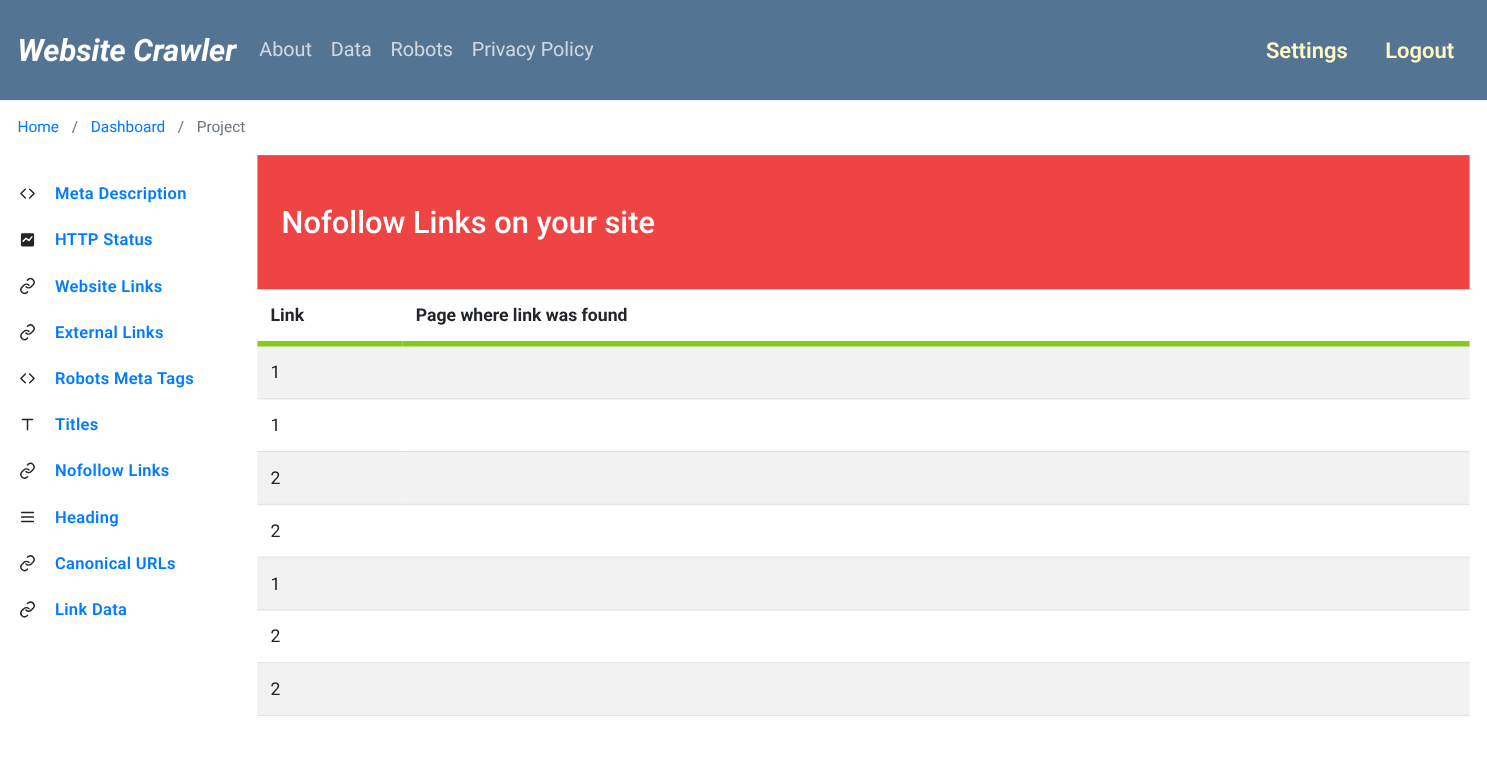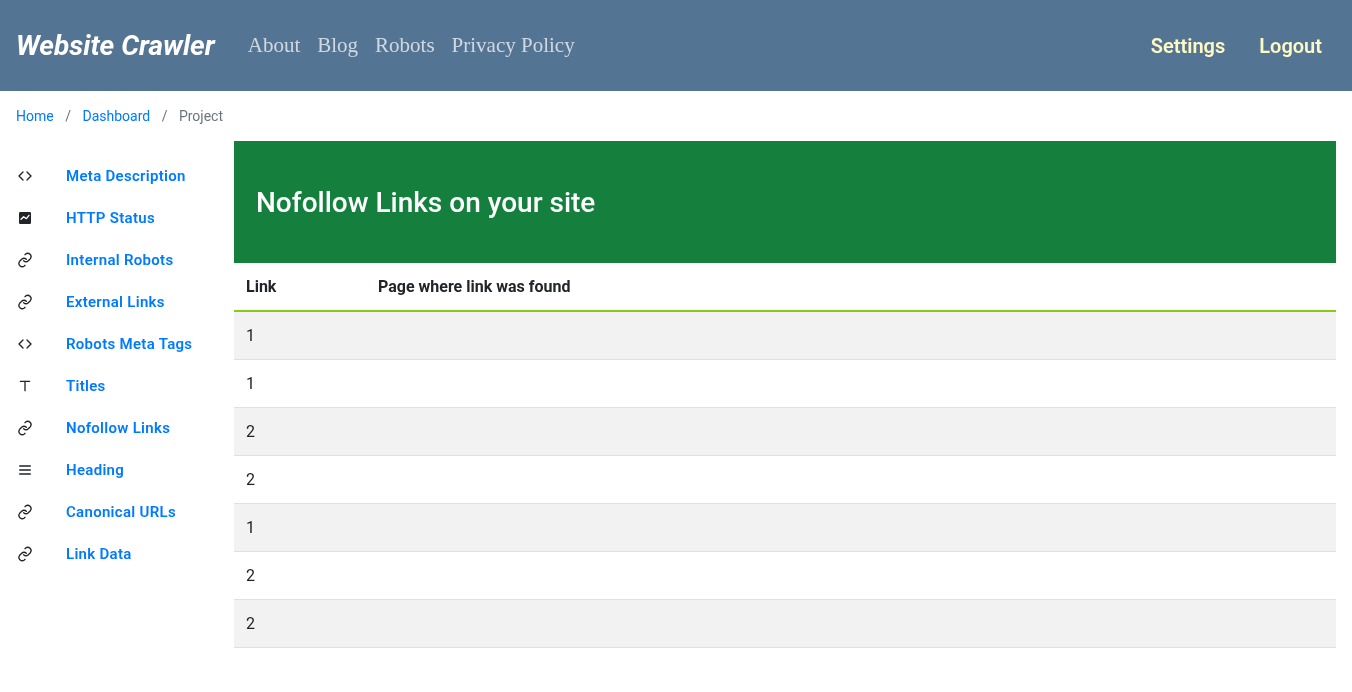--- a/index.html
+++ b/index.html
@@ -17,38 +17,37 @@
       background: #547494;
       height: 91px;
       display: flex;
       align-items: center;
       padding: 0 16px;
       justify-content: space-between;
     }
     .header-left {
       display: flex;
       align-items: center;
-      gap: 33px;
+      gap: 21px;
     }
     .brand {
       font-size: 28px;
       font-style: italic;
       font-weight: 700;
       color: #fff;
     }
     .header-nav {
       display: flex;
       gap: 17px;
     }
     .header-nav a {
       color: rgba(255,255,255,0.72);
-      font-size: 21px;
+      font-size: 18px;
       text-decoration: none;
       cursor: pointer;
-      font-family: Liberation Serif, serif;
     }
     .header-right {
       display: flex;
       gap: 34px;
       padding-right: 14px;
     }
     .header-right a {
       color: #fef9c3;
       font-weight: 600;
       font-size: 20px;
@@ -78,21 +77,21 @@
       padding: 0 16px 0 16px;
     }
     .sidebar {
       width: 194px;
       flex-shrink: 0;
       padding-top: 14px;
     }
     .sidebar-item {
       display: flex;
       align-items: center;
-      gap: 32px;
+      gap: 16px;
       padding: 12px 0;
       cursor: pointer;
     }
     .sidebar-icon {
       width: 18px;
       height: 18px;
       display: inline-flex;
       align-items: center;
       justify-content: center;
       color: #212529;
@@ -102,41 +101,41 @@
       color: #007bff;
       font-weight: 600;
       font-size: 15px;
       letter-spacing: 0.3px;
     }
     .main {
       flex: 1;
       min-width: 0;
     }
     .page-banner {
-      background: #15803d;
+      background: #ef4444;
       height: 122px;
       display: flex;
       align-items: center;
       padding: 0 22px;
     }
     .page-title {
       color: #fff;
       font-size: 28px;
       font-weight: 500;
     }
     table {
       width: 100%;
       border-collapse: collapse;
     }
     thead th {
       text-align: left;
       font-weight: 700;
       padding: 14px 12px;
       font-size: 16px;
-      border-bottom: 2px solid #84cc16;
+      border-bottom: 5px solid #84cc16;
     }
     thead th:first-child {
       width: 132px;
     }
     tbody tr {
       border-bottom: 1px solid #dee2e6;
     }
     tbody tr:nth-child(odd) {
       background: #f2f2f2;
     }
@@ -154,21 +153,21 @@
     }
   </style>
 </head>
 <body>
 
 <header class="header">
   <div class="header-left">
     <div class="brand">Website Crawler</div>
     <nav class="header-nav">
       <a>About</a>
-      <a>Blog</a>
+      <a>Data</a>
       <a>Robots</a>
       <a>Privacy Policy</a>
     </nav>
   </div>
   <div class="header-right">
     <a>Settings</a>
     <a>Logout</a>
   </div>
 </header>
 
@@ -201,21 +200,21 @@
           </span>
           <span class="sidebar-label">HTTP Status</span>
         </div>
         <div class="sidebar-item">
           <span class="sidebar-icon">
             <svg width="16" height="16" viewBox="0 0 24 24" fill="none" stroke="currentColor" stroke-width="2" stroke-linecap="round" stroke-linejoin="round">
               <path d="M10 13a5 5 0 0 0 7 0l3-3a5 5 0 0 0-7-7l-1 1"></path>
               <path d="M14 11a5 5 0 0 0-7 0l-3 3a5 5 0 0 0 7 7l1-1"></path>
             </svg>
           </span>
-          <span class="sidebar-label">Internal Robots</span>
+          <span class="sidebar-label">Website Links</span>
         </div>
         <div class="sidebar-item">
           <span class="sidebar-icon">
             <svg width="16" height="16" viewBox="0 0 24 24" fill="none" stroke="currentColor" stroke-width="2" stroke-linecap="round" stroke-linejoin="round">
               <path d="M10 13a5 5 0 0 0 7 0l3-3a5 5 0 0 0-7-7l-1 1"></path>
               <path d="M14 11a5 5 0 0 0-7 0l-3 3a5 5 0 0 0 7 7l1-1"></path>
             </svg>
           </span>
           <span class="sidebar-label">External Links</span>
         </div>

